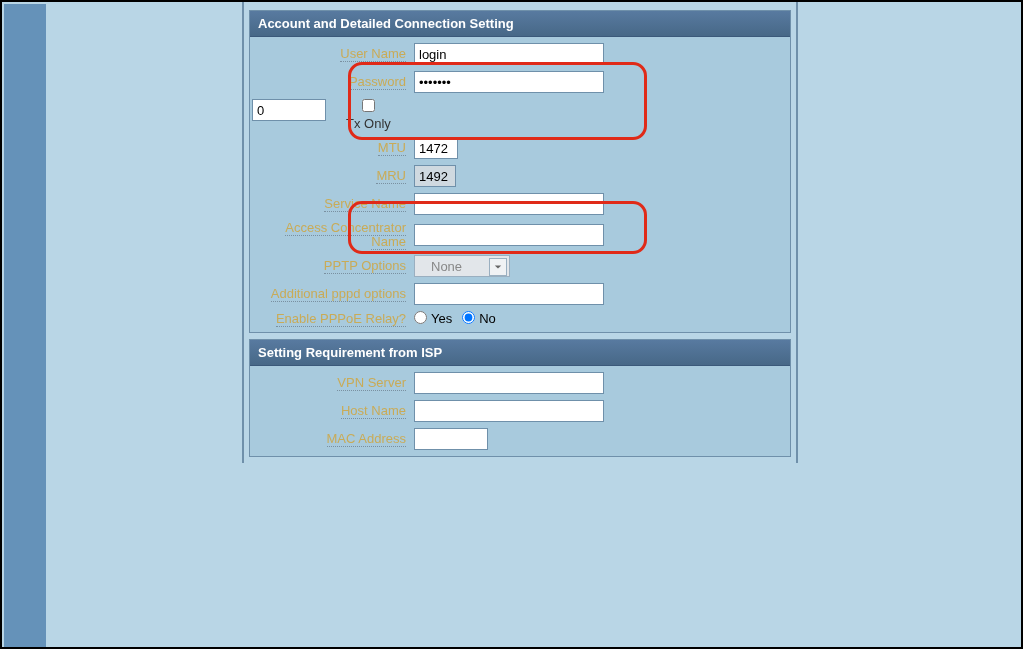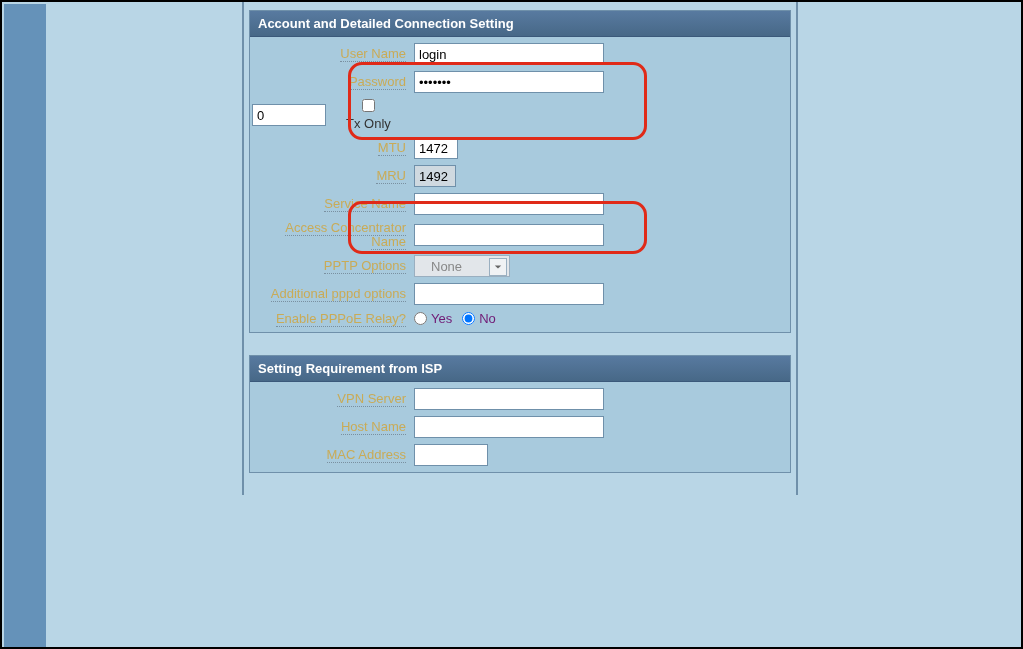--- a/index.html
+++ b/index.html
@@ -1,40 +1,40 @@
 <!DOCTYPE html>
 <html><head>
 <meta charset="utf-8">
 <style>
   html,body{margin:0;padding:0;width:1023px;height:649px;font-family:Arial,Helvetica,sans-serif;font-size:13px;background:#000;}
   .viewport{box-sizing:border-box;width:1023px;height:649px;border:2px solid #000;background:#b9d6e6;overflow:hidden;position:relative;}
   .left-strip{position:absolute;left:2px;top:2px;width:42px;height:643px;background:#6592b9;}
   .content{position:absolute;left:240px;top:0;width:552px;border-left:2px solid #6f90aa;border-right:2px solid #6f90aa;padding:8px 0 0 0;}
 
-  .group{border:1px solid #6f90aa;margin:0 5px 22px 5px;}
+  .group{border:1px solid #6f90aa;margin:0 5px 6px 5px;}
   .group-header{background:#4a6a8a;background:linear-gradient(#587aa0,#476887);color:#fff;font-weight:bold;padding:5px 8px;border-bottom:1px solid #3b597a;}
   .group-body{background:#a8cadd;padding:3px 0;}
 
   .row{display:flex;align-items:center;padding:3px 0;}
   .row-label{width:156px;min-width:156px;text-align:right;color:#d0b05c;color:#c8ab58;padding-right:6px;line-height:14px;}
   .row-label.multiline{line-height:14px;}
   .row-label span{border-bottom:1px dotted #7a90a0;color:#c9ab57;}
-  .row-cell{display:flex;align-items:center;gap:6px;padding-left:2px;position:relative;z-index:2;}
+  .row-cell{display:flex;align-items:flex-start;gap:6px;padding-left:2px;position:relative;z-index:2;}
 
   input[type="text"],input[type="password"]{border:1px solid #6f90aa;padding:2px 4px;font-size:13px;background:#fff;box-sizing:border-box;height:22px;}
   .w-lg{width:190px;}
   .w-sm{width:74px;}
   .w-mru{width:42px;}
   .w-mtu{width:44px;}
 
   .readonly{background:#e2e6ea;border:1px solid #9aafc0;color:#888;display:inline-flex;align-items:center;height:22px;box-sizing:border-box;padding:0 16px;width:96px;position:relative;}
   .readonly .arrow{position:absolute;right:2px;top:2px;width:16px;height:16px;border:1px solid #9aafc0;background:#f0f2f4;display:flex;align-items:center;justify-content:center;}
   .readonly .arrow svg{width:8px;height:8px;}
 
-  .radio-label{color:#701a75;}
+  .radio-label{color:#000000;}
   input[type="checkbox"],input[type="radio"]{margin:0;}
 
   .btn-bar{border:1px solid #6f90aa;margin:0 5px 8px 5px;background:#cfe3ee;padding:8px;display:flex;justify-content:flex-end;}
   button.apply{background:#9ab9d6;background:linear-gradient(#b6cfe6,#8baecd);border:1px solid #39597a;color:#000;font-weight:bold;padding:4px 20px;font-size:13px;}
 
   .highlight-box{position:absolute;border:3px solid #e02a18;border-radius:14px;pointer-events:none;z-index:5;}
 
 </style>
 </head>
 <body>

